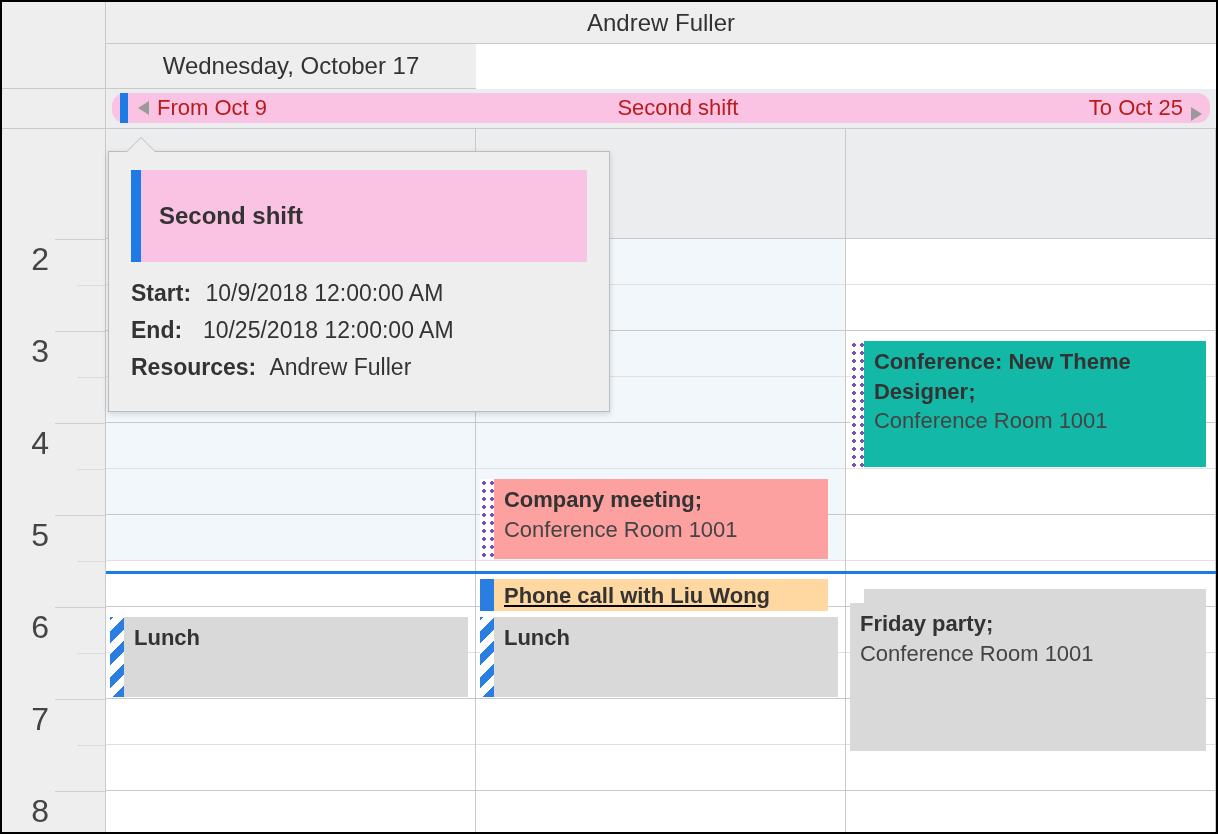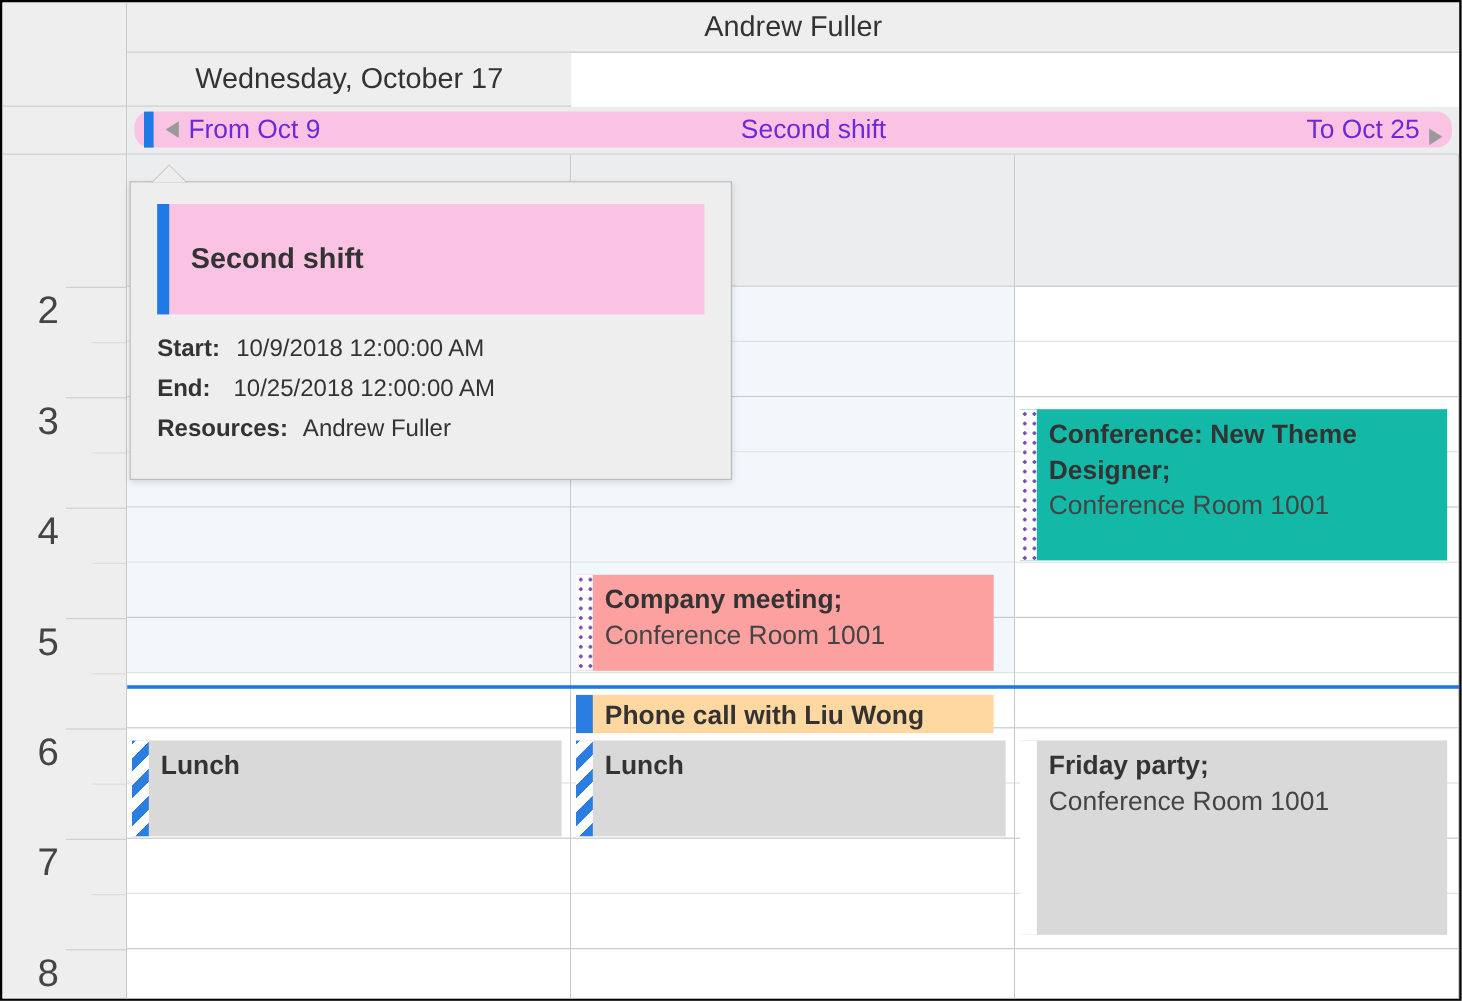--- a/index.html
+++ b/index.html
@@ -62,21 +62,21 @@
     background: #ecedef;
     border-bottom: 1px solid #c9c9c9;
     padding: 4px 6px;
     height: 40px;
     position: relative;
   }
   .banner {
     display: flex;
     align-items: center;
     background: #fbc3e3;
-    color: #6d28d9;
+    color: #b91c1c;
     height: 30px;
     font-size: 22px;
     padding: 0 8px;
     position: relative;
     cursor: pointer;
     border-radius: 13px;
   }
   .banner .handle {
     width: 8px; height: 100%;
     background: #1e7ae5;
@@ -213,21 +213,21 @@
   }
   .tooltip .subject-box {
     background: #fbc3e3;
     display: flex;
     align-items: center;
     height: 92px;
     margin-bottom: 18px;
   }
   .tooltip .subject-box .bar { width: 10px; height: 100%; background: #1e7ae5; }
   .tooltip .subject-box .txt { font-weight: 700; font-size: 24px; padding-left: 18px; color: #333;}
-  .tooltip .row { font-size: 20px; margin: 10px 0; color: #333;}
+  .tooltip .row { font-size: 23px; margin: 10px 0; color: #333;}
   .tooltip .row b { font-weight: 700; margin-right: 8px; }
 </style>
 </head>
 <body>
 
 <div class="scheduler">
   <div class="corner-top"></div>
 
   <div class="resource-header">
     <span>Andrew Fuller</span>
@@ -362,40 +362,40 @@
     <div class="appt bg-red" style="left:calc(33.333% + 4px); width:calc(33.333% - 22px); top:350px; height:80px;">
       <div class="status status-dotted"></div>
       <div class="content">
         <div class="title">Company meeting;</div>
         <div class="loc">Conference Room 1001</div>
       </div>
     </div>
 
     <div class="appt bg-orange" style="left:calc(33.333% + 4px); width:calc(33.333% - 22px); top:450px; height:32px;">
       <div class="status status-solid-blue"></div>
-      <div class="content" style="padding:2px 10px;">
+      <div class="content" style="padding:2px 10px;text-decoration:underline;">
         <div class="title">Phone call with Liu Wong</div>
       </div>
     </div>
 
     <div class="appt bg-gray" style="left:4px; width:calc(33.333% - 12px); top:488px; height:80px;">
       <div class="status status-hatched"></div>
       <div class="content">
         <div class="title">Lunch</div>
       </div>
     </div>
 
     <div class="appt bg-gray" style="left:calc(33.333% + 4px); width:calc(33.333% - 12px); top:488px; height:80px;">
       <div class="status status-hatched"></div>
       <div class="content">
         <div class="title">Lunch</div>
       </div>
     </div>
 
-    <div class="appt bg-gray" style="left:calc(66.666% + 4px); width:calc(33.333% - 14px); top:488px; height:162px;">
+    <div class="appt bg-gray" style="left:calc(66.666% + 4px); width:calc(33.333% - 14px); top:460px; height:162px;flex-direction:column;">
       <div class="status status-white"></div>
       <div class="content">
         <div class="title">Friday party;</div>
         <div class="loc">Conference Room 1001</div>
       </div>
     </div>
 
   </div>
 </div>
 

